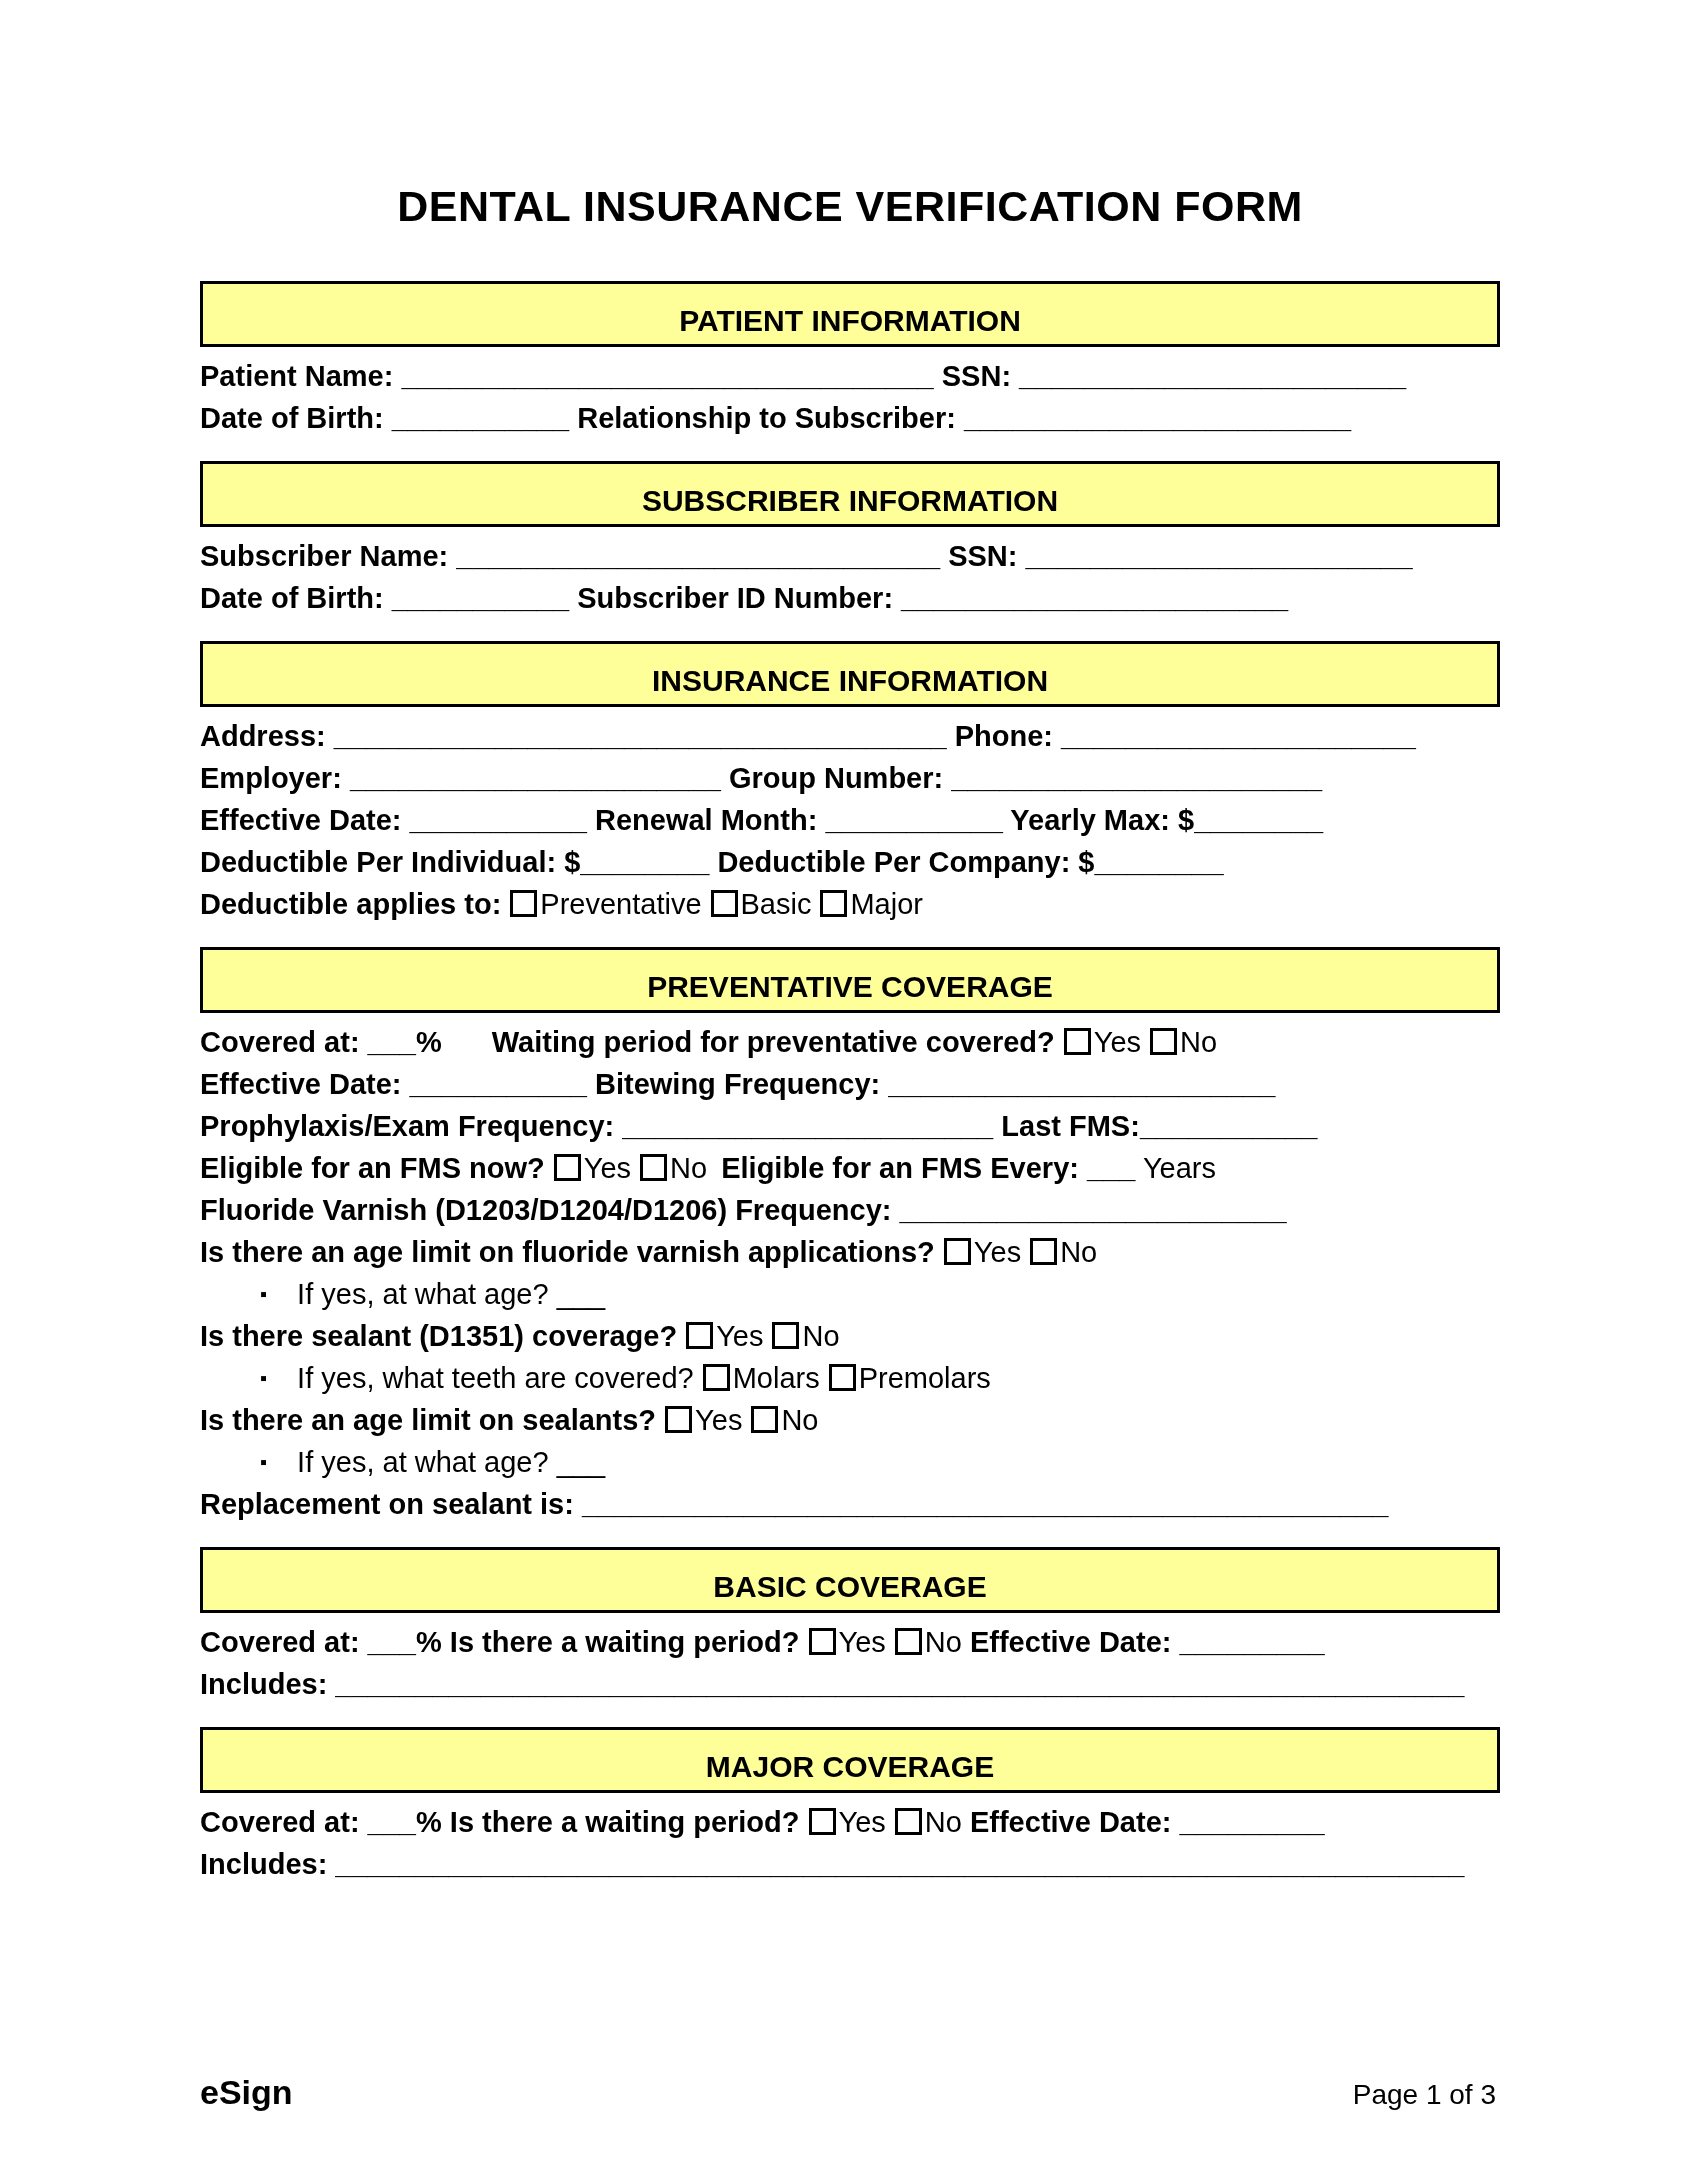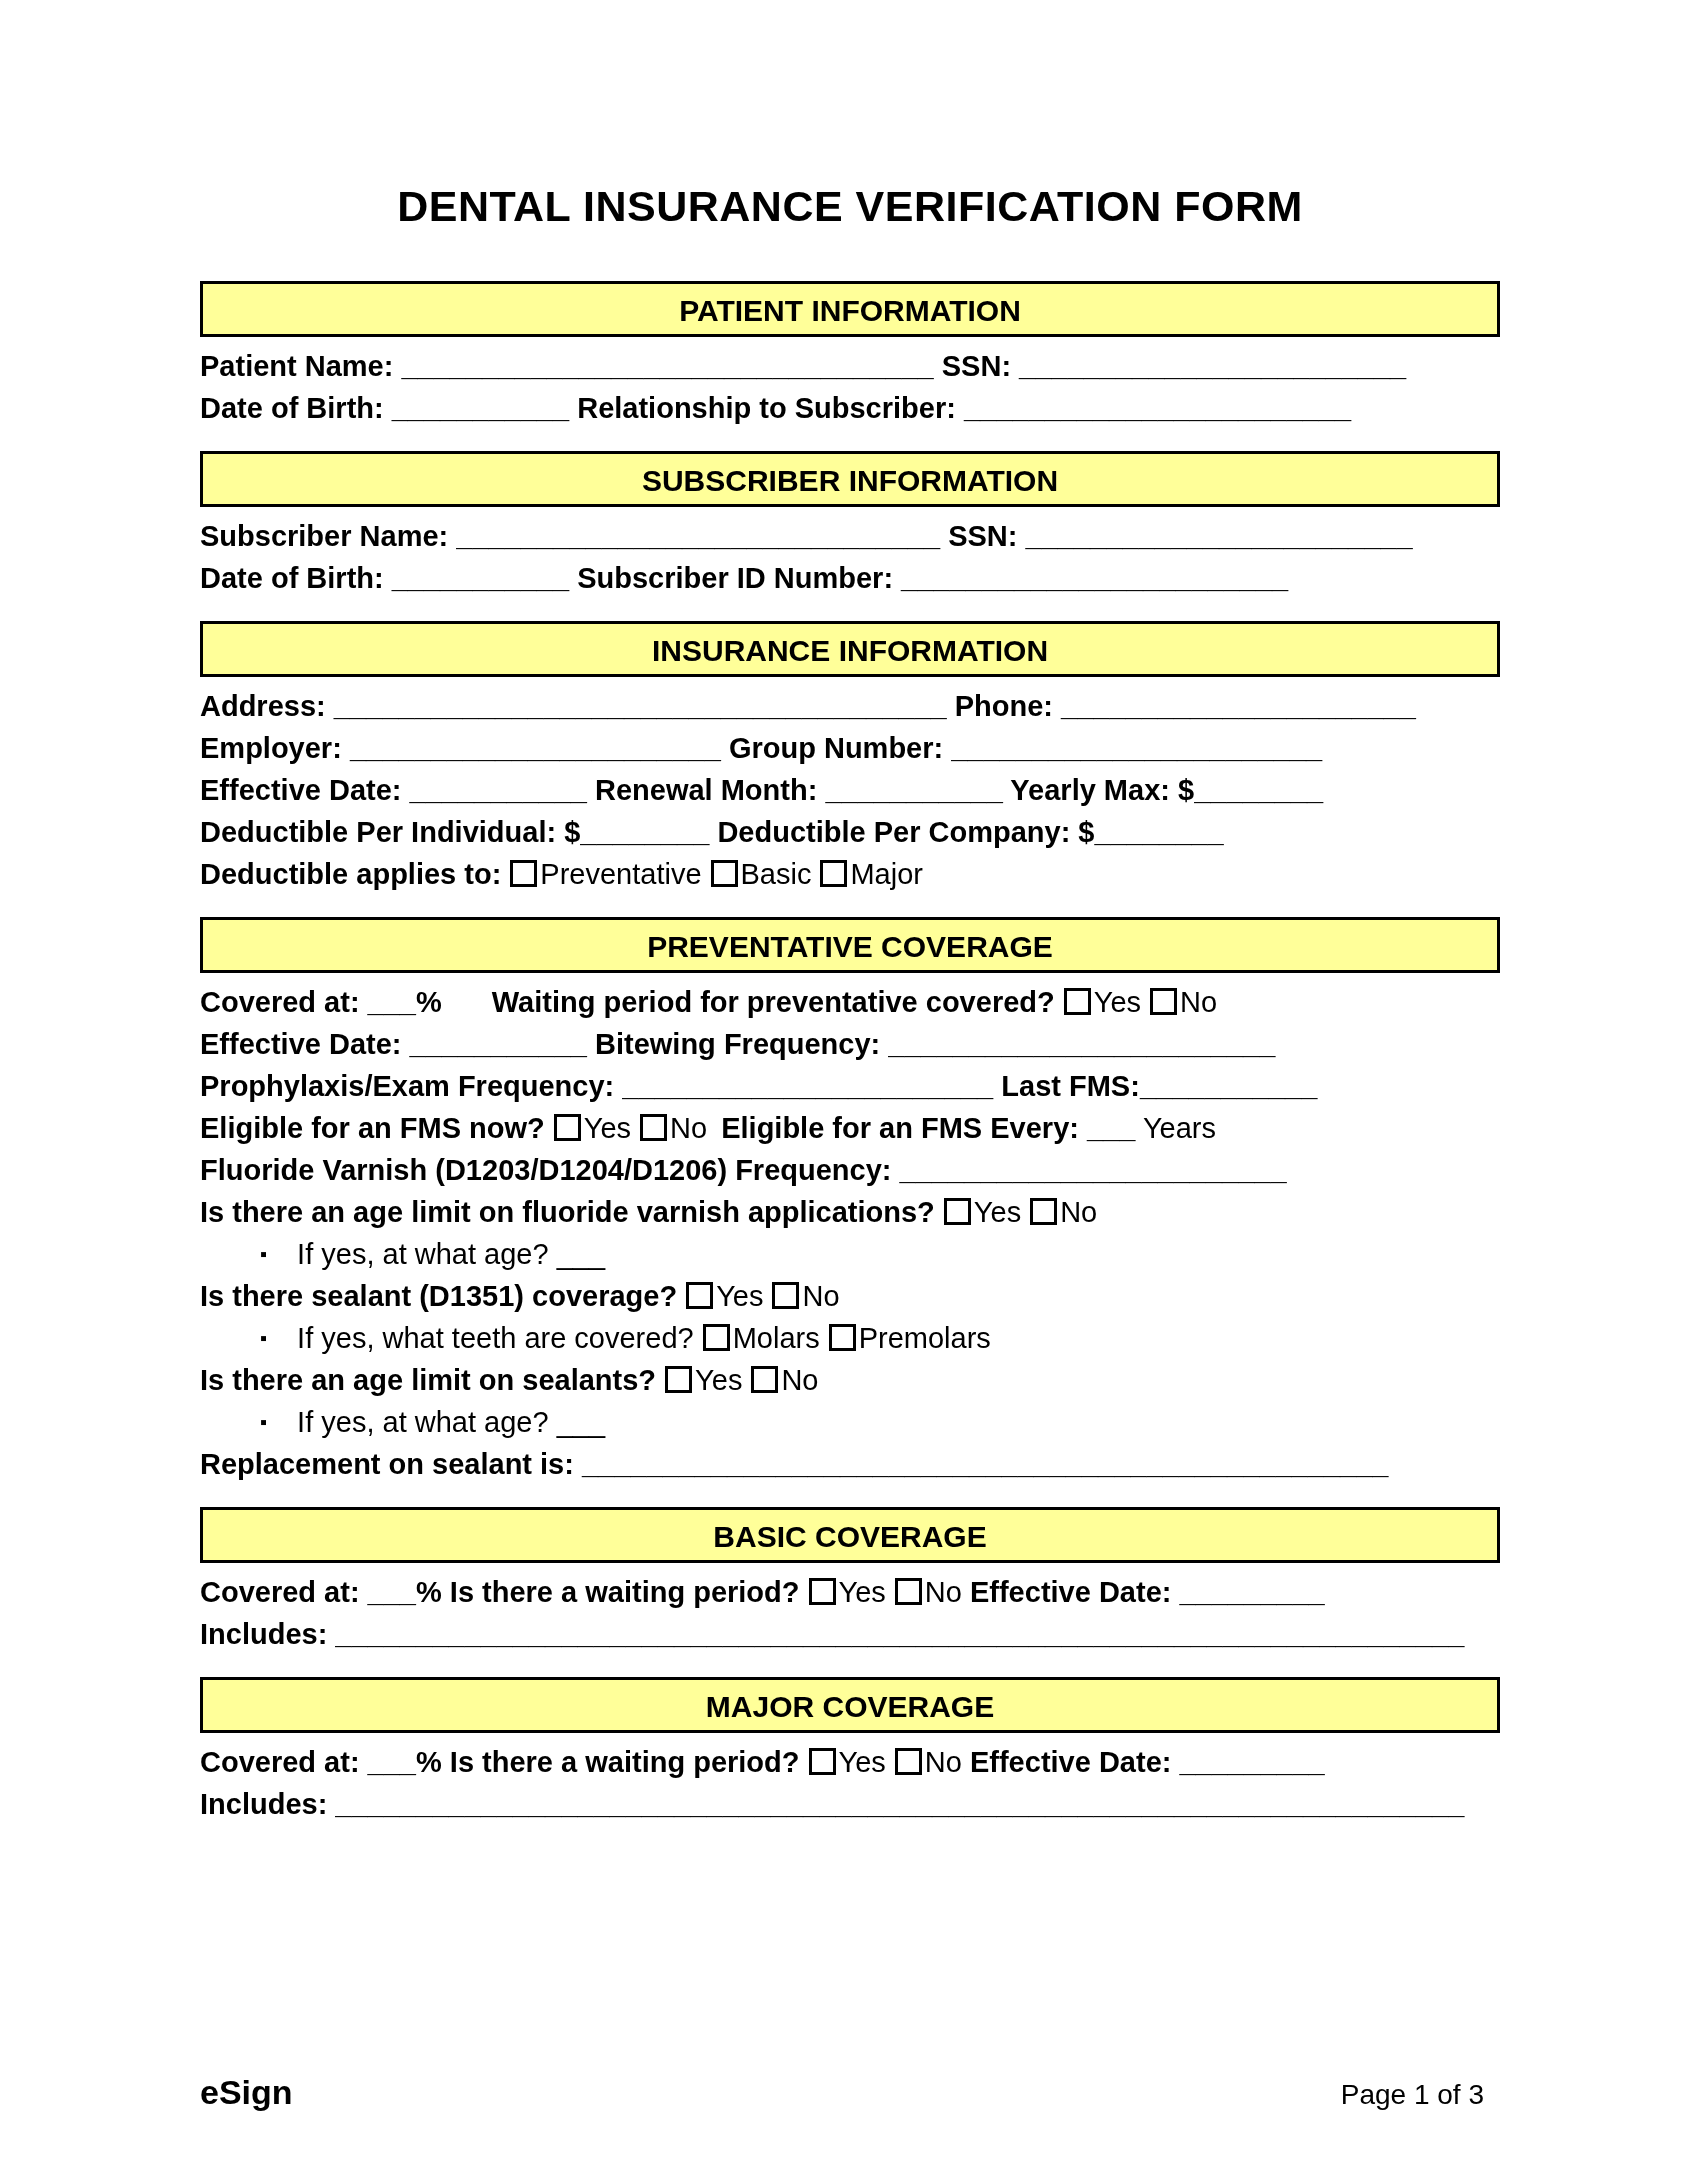--- a/index.html
+++ b/index.html
@@ -20,21 +20,21 @@
     letter-spacing: 0.5px;
   }
   #sections { margin: 50px 200px 0 200px; }
   .section-header {
     margin: 26px 0 12px 0;
     background: var(--header-bg, #ffff99);
     border: 3px solid var(--header-border, #000000);
     text-align: center;
     font-weight: 700;
     font-size: 30px;
-    padding: 10px 0 6px 0;
+    padding: 20px 0 6px 0;
   }
   .line {
     font-size: 29px;
     line-height: 34px;
     margin: 8px 0;
     white-space: nowrap;
   }
   .b { font-weight: 700; }
   .r { font-weight: 400; }
   .blank { font-weight: 700; }
@@ -52,21 +52,21 @@
     border: 3px solid #000000;
     box-sizing: border-box;
     vertical-align: -3px;
     margin: 0 3px 0 9px;
     background: #ffffff;
   }
   .spacer { display: inline-block; height: 1px; }
   .footer {
     position: absolute;
     left: 200px;
-    right: 216px;
+    right: 204px;
     bottom: 55px;
     display: flex;
     justify-content: space-between;
     align-items: baseline;
   }
   .brand { font-size: 34px; font-weight: 700; }
   .pagenum { font-size: 28px; font-weight: 400; }
 </style>
 </head>
 <body>

